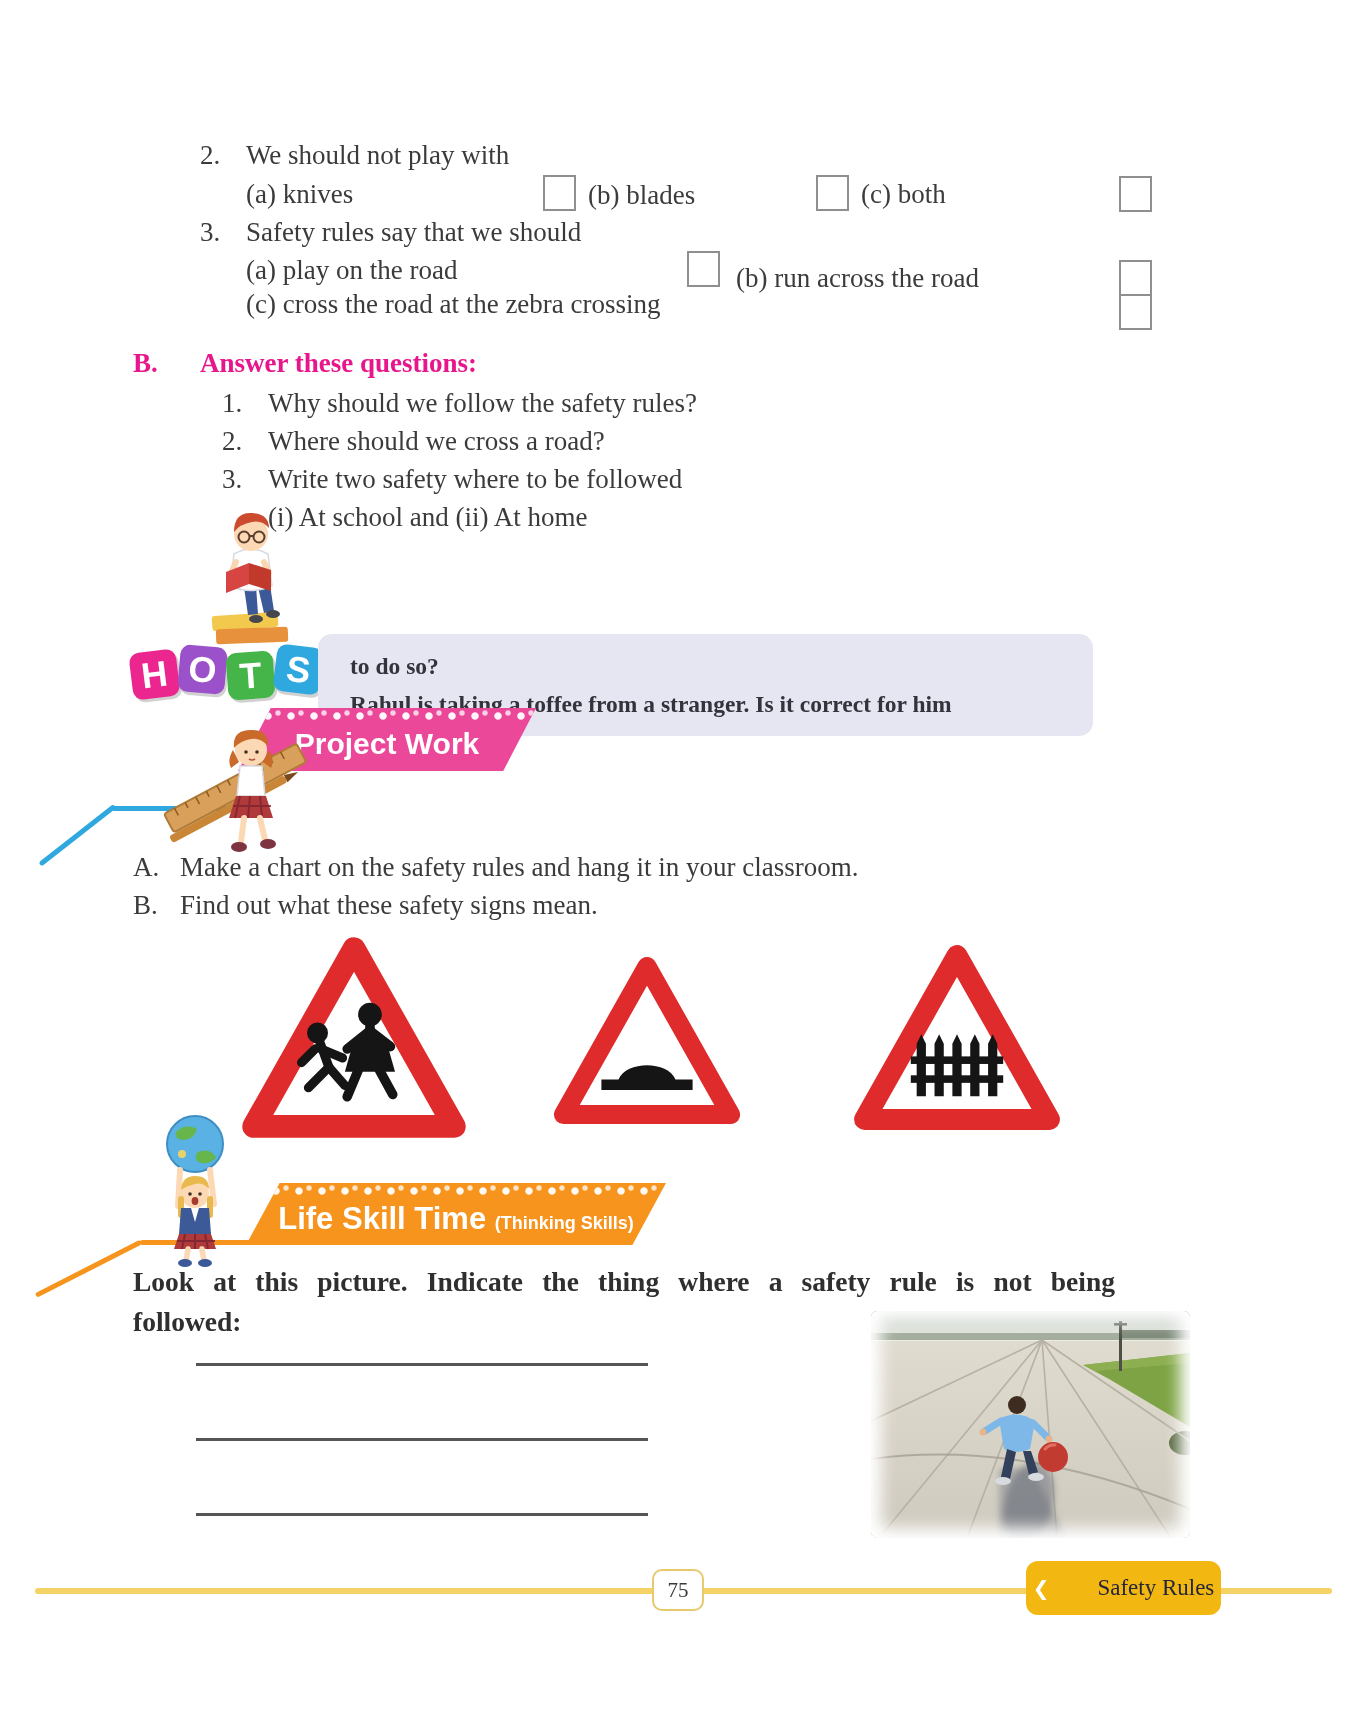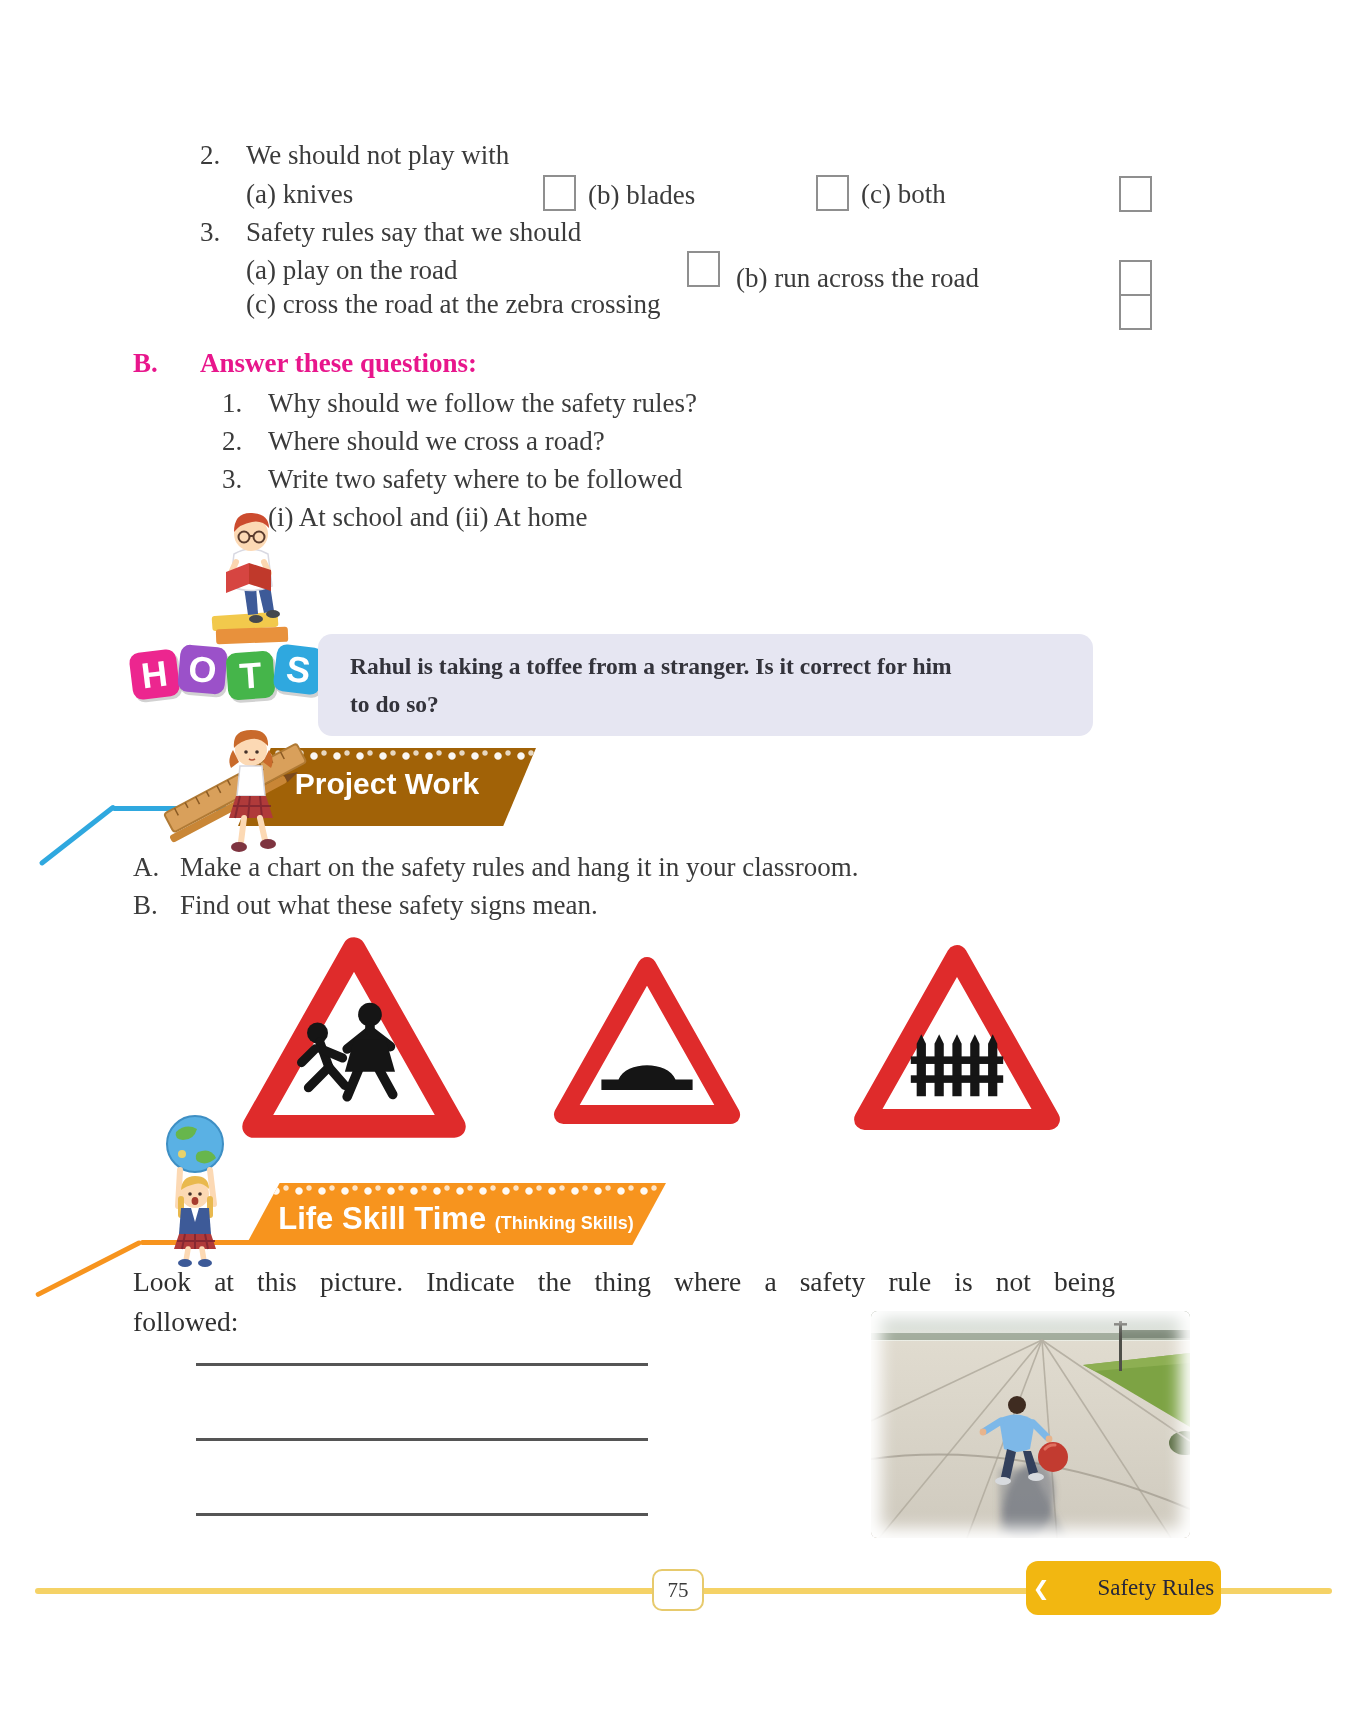--- a/index.html
+++ b/index.html
@@ -20,21 +20,21 @@
   .banner .lace{position:absolute;left:0;top:0;width:100%;height:15px;
      background-image:
        radial-gradient(circle at 7px 8px, rgba(255,255,255,.95) 3.2px, rgba(255,255,255,0) 4.2px),
        radial-gradient(circle at 17px 5px, rgba(255,255,255,.75) 2.2px, rgba(255,255,255,0) 3.2px);
      background-size:23px 15px;}
   .banner .btitle{position:absolute;left:0;right:0;top:19px;text-align:center;
      font-family:"Liberation Sans",sans-serif;font-weight:bold;color:#fff;}
   .tail{position:absolute;height:5px;border-radius:3px;}
   .sign{position:absolute;}
   .jline{position:absolute;left:133px;width:982px;font-family:"Liberation Serif",serif;
-     font-weight:normal;font-size:27.5px;color:#2f2f2f;text-align:justify;text-align-last:justify;}
+     font-weight:bold;font-size:27.5px;color:#2f2f2f;text-align:justify;text-align-last:justify;}
   .answer-line{position:absolute;left:196px;width:452px;border-top:3px solid #555;}
   .photo{position:absolute;left:871px;top:1311px;width:319px;height:227px;border-radius:6px;overflow:hidden;}
   .photo::after{content:"";position:absolute;inset:0;box-shadow:inset 0 0 16px 10px #fff;border-radius:6px;}
   .footer-line{position:absolute;left:35px;top:1588px;width:1297px;height:6px;background:#f5d266;border-radius:3px;}
   .badge{position:absolute;left:652px;top:1569px;width:48px;height:38px;background:#fff;border:2px solid #e7ca6d;
      border-radius:10px;display:flex;align-items:center;justify-content:center;font-size:21px;color:#3a3a3a;}
   .tab{position:absolute;left:1026px;top:1561px;width:195px;height:54px;background:#f2b711;border-radius:12px;
      display:flex;align-items:center;justify-content:center;gap:10px;}
   .tab .chev{color:#fff;font-size:20px;font-weight:bold;font-family:"DejaVu Sans",sans-serif;}
   .tab .tlabel{font-family:"Liberation Serif",serif;font-size:23px;color:#26263a;margin-left:38px;}
@@ -104,25 +104,25 @@
       <span>O</span>
     </div>
   <div class="tile" style="left:227px;top:652px;background:#45b54a;transform:rotate(-4deg);">
       <span>T</span>
     </div>
   <div class="tile" style="left:275px;top:646px;background:#2fa8df;transform:rotate(7deg);">
       <span>S</span>
     </div>
 
   <div class="hotsbox">
+    <div class="hotsline" style="top:13px">to do so?</div>
     <div class="hotsline" style="top:13px">Rahul is taking a toffee from a stranger. Is it correct for him</div>
-    <div class="hotsline" style="top:13px">to do so?</div>
-  </div>
-
-  <div class="banner" style="left:238px;top:748px;width:298px;height:78px;background:#a16207;
+  </div>
+
+  <div class="banner" style="left:238px;top:708px;width:298px;height:63px;background:#ec4899;
        clip-path:polygon(11% 0,100% 0,89% 100%,0 100%);">
     <div class="lace"></div>
     <div class="btitle" style="font-size:30px;">Project Work</div>
   </div>
   <div class="tail" style="left:112px;top:806px;width:134px;background:#2fa8df;"></div>
   <div class="tail" style="left:40px;top:862px;width:95px;background:#2fa8df;transform:rotate(-38deg);transform-origin:left center;"></div>
 
   <div style="position:absolute;left:148px;top:710px;width:190px;height:150px;z-index:3;">
     <svg width="190" height="150" viewBox="0 0 190 150">
       <g transform="rotate(-28 95 80)">

